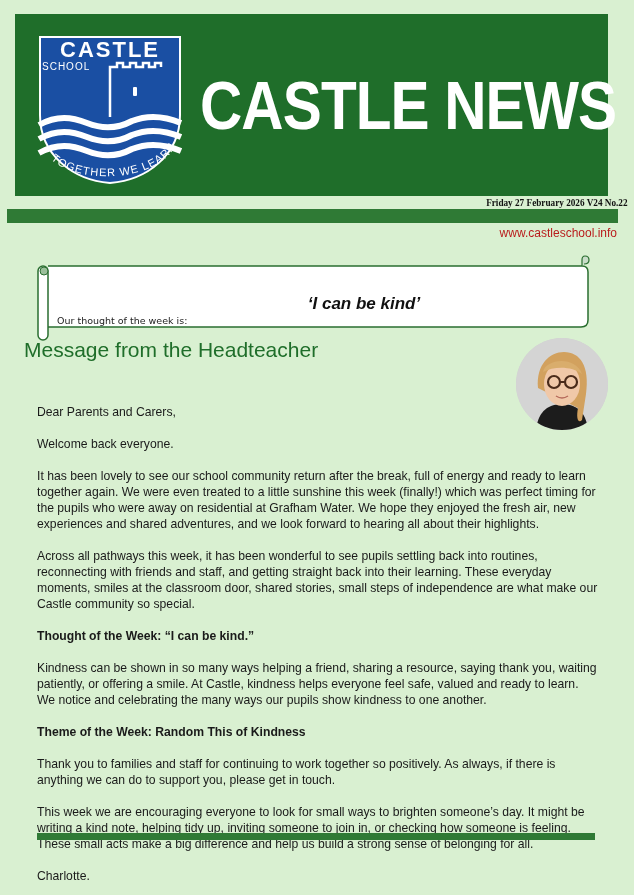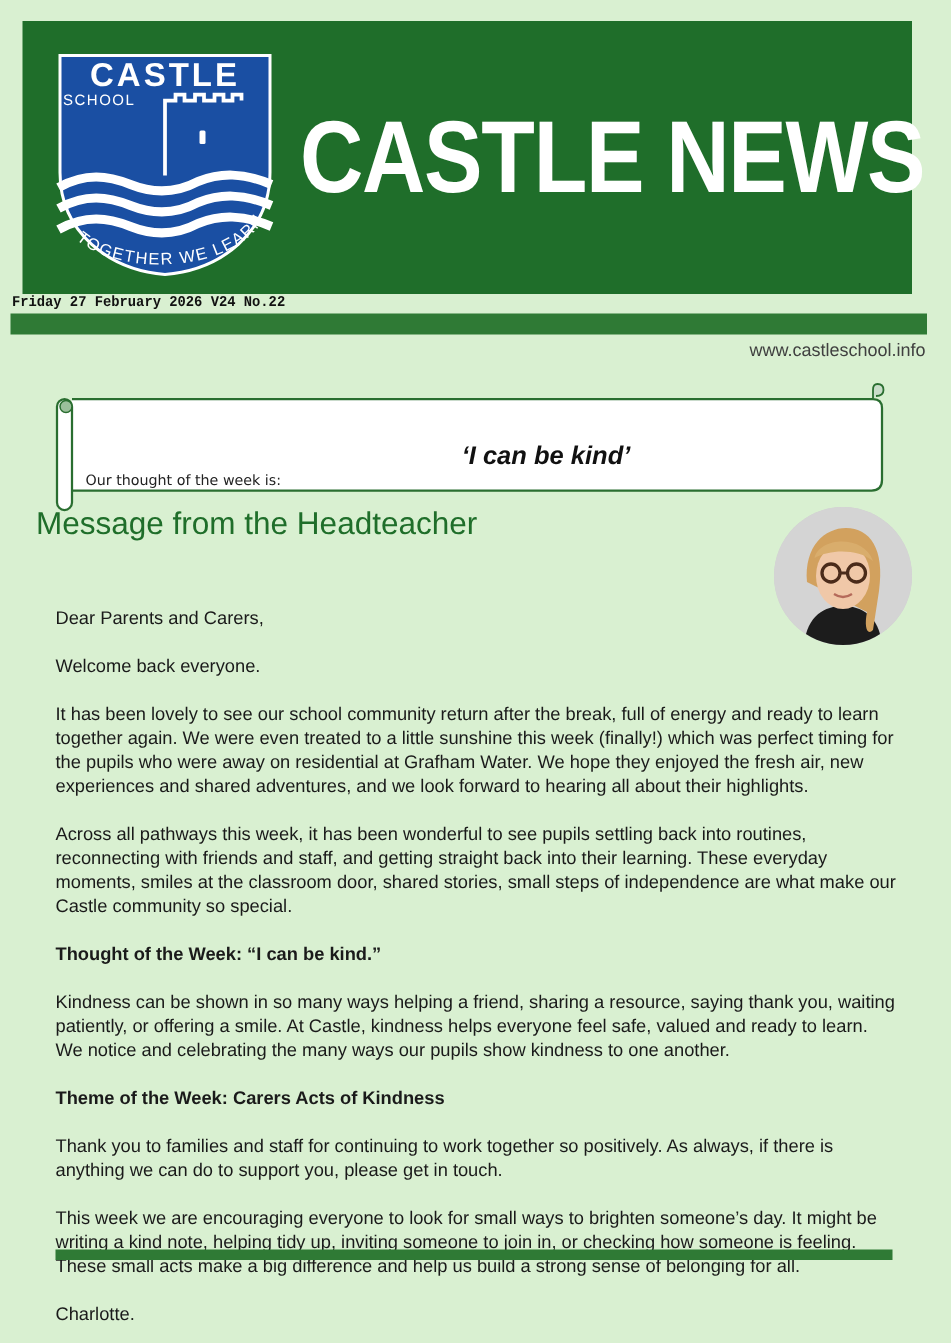--- a/index.html
+++ b/index.html
@@ -5,25 +5,25 @@
   * { margin: 0; padding: 0; box-sizing: border-box; }
   html, body { width: 634px; height: 895px; overflow: hidden; }
   body { background: #d9f0d1; font-family: "Liberation Sans", sans-serif; position: relative; color: #1a1a1a; }
 
   .banner { position: absolute; left: 15px; top: 14px; width: 593px; height: 182px; background: #1f6e2a; }
   .logo { position: absolute; left: 37px; top: 35px; width: 146px; height: 150px; }
   .banner-title { position: absolute; left: 200px; top: 60px; width: 400px; height: 90px;
     color: #ffffff; font-family: "Liberation Sans", sans-serif; font-weight: bold; font-size: 68px;
     letter-spacing: -1px; line-height: 90px; transform: scaleX(0.86); transform-origin: left center; white-space: nowrap; }
 
-  .issue-line { position: absolute; left: 0; top: 197px; width: 634px; text-align: left;
-    font-family: Liberation Mono, monospace; font-weight: bold; font-size: 10px; color: #111; }
+  .issue-line { position: absolute; left: 0; top: 197px; width: 634px; text-align: right;
+    font-family: Liberation Serif, serif; font-weight: bold; font-size: 10px; color: #111; }
   .issue-line span { display: inline-block; transform: scaleX(0.92); }
   .green-bar { position: absolute; left: 7px; top: 209px; width: 611px; height: 14px; background: #2f7a35; }
-  .website { position: absolute; right: 17px; top: 226px; font-size: 12px; color: #404040; font-family: "Liberation Sans", sans-serif; }
+  .website { position: absolute; right: 17px; top: 226px; font-size: 12px; color: #b91c1c; font-family: "Liberation Sans", sans-serif; }
 
   .scroll { position: absolute; left: 36px; top: 254px; width: 556px; height: 86px; }
   .scroll svg { position: absolute; left: 0; top: 0; }
   .thought-label { position: absolute; left: 57px; top: 279px; font-size: 9.5px; color: #222; font-family: "DejaVu Sans", sans-serif; margin-top: 36px; }
   .thought-quote { position: absolute; left: 48px; top: 294px; width: 632px; text-align: center; font-family: "Liberation Sans", sans-serif; font-weight: bold; font-style: italic; font-size: 17px; color: #111; }
 
   .headline { position: absolute; left: 0; top: 338px; width: 566px; text-align: left; font-size: 21px; color: #1f6e2a; font-family: "Liberation Sans", sans-serif; padding-left: 24px; }
   .photo { position: absolute; left: 516px; top: 338px; width: 92px; height: 92px; border-radius: 50%; overflow: hidden; background: #cfcfcf; }
 
   .body { position: absolute; left: 37px; top: 388px; width: 562px; font-size: 12.2px; line-height: 16px; color: #1a1a1a; font-family: "Liberation Sans", sans-serif; }
@@ -89,20 +89,20 @@
   </svg>
 </div>
 
 <div class="body">
   <p>Dear Parents and Carers,</p>
   <p>Welcome back everyone.</p>
   <p>It has been lovely to see our school community return after the break, full of energy and ready to learn together again. We were even treated to a little sunshine this week (finally!) which was perfect timing for the pupils who were away on residential at Grafham Water. We hope they enjoyed the fresh air, new experiences and shared adventures, and we look forward to hearing all about their highlights.</p>
   <p>Across all pathways this week, it has been wonderful to see pupils settling back into routines, reconnecting with friends and staff, and getting straight back into their learning. These everyday moments, smiles at the classroom door, shared stories, small steps of independence are what make our Castle community so special.</p>
   <p class="b">Thought of the Week: “I can be kind.”</p>
   <p>Kindness can be shown in so many ways helping a friend, sharing a resource, saying thank you, waiting patiently, or offering a smile. At Castle, kindness helps everyone feel safe, valued and ready to learn. We notice and celebrating the many ways our pupils show kindness to one another.</p>
-  <p class="b">Theme of the Week: Carers Acts of Kindness</p>
+  <p class="b">Theme of the Week: Random This of Kindness</p>
   <p>Thank you to families and staff for continuing to work together so positively. As always, if there is anything we can do to support you, please get in touch.</p>
   <p>This week we are encouraging everyone to look for small ways to brighten someone’s day. It might be writing a kind note, helping tidy up, inviting someone to join in, or checking how someone is feeling. These small acts make a big difference and help us build a strong sense of belonging for all.</p>
   <p>Charlotte.</p>
   <p>Wishing you all a kind and hopeful week ahead.</p>
 </div>
 
 <div class="bottom-bar"></div>
 
 </body></html>

